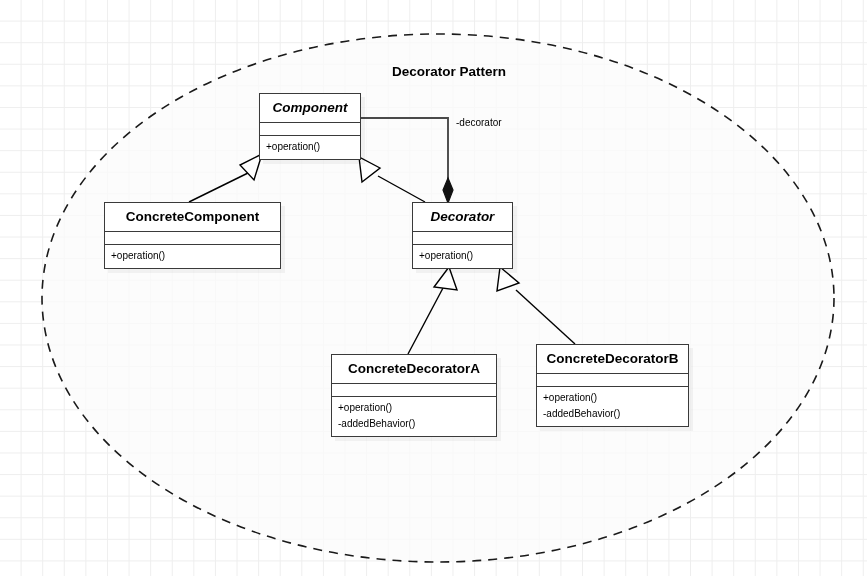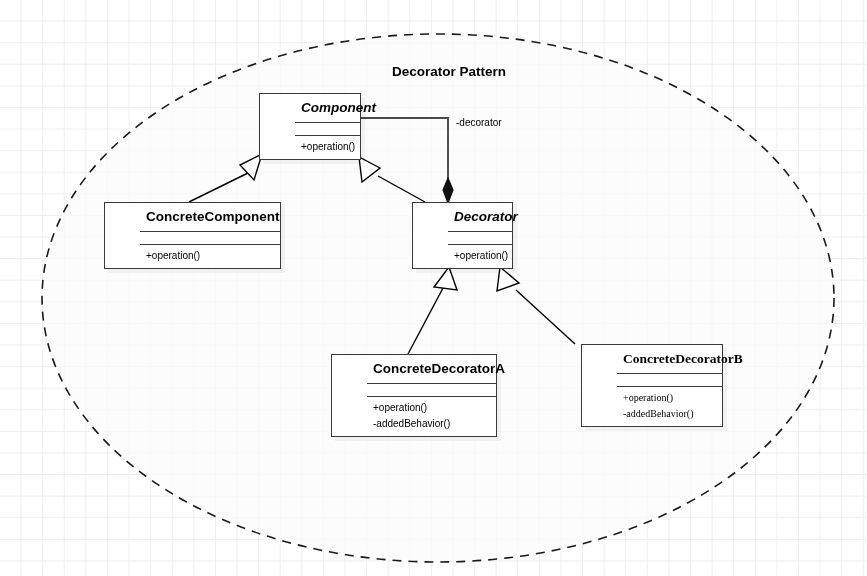--- a/index.html
+++ b/index.html
@@ -36,21 +36,20 @@
   
   .uml-class {
     position: absolute;
     box-sizing: border-box;
     background: #ffffff;
     border: 1.5px solid #3a3a3a;
     box-shadow: 4px 4px 0 0 rgba(0,0,0,0.045);
     font-size: 13px;
     color: #000000;
     z-index: 5;
-    padding-left: 35px;
   }
   .uml-name {
     box-sizing: border-box;
     text-align: center;
     font-weight: bold;
     font-size: 13.5px;
     line-height: 1;
     padding: 7px 6px 7px 6px;
     border-bottom: 1.5px solid #3a3a3a;
     white-space: nowrap;
@@ -71,21 +70,21 @@
     white-space: nowrap;
   }
   .uml-ops .op-line {
     display: block;
   }
   
   #class-component      { left: 259px; top: 93px;  width: 102px; }
   #class-concretecomp   { left: 104px; top: 202px; width: 177px; }
   #class-decorator      { left: 412px; top: 202px; width: 101px; }
   #class-decoratorA     { left: 331px; top: 354px; width: 166px; }
-  #class-decoratorB     { left: 581px; top: 344px; width: 142px; font-family: Liberation Serif, serif; }
+  #class-decoratorB     { left: 536px; top: 344px; width: 153px; }
   
   .diagram-label {
     position: absolute;
     font-size: 10px;
     color: #000000;
     white-space: nowrap;
     z-index: 6;
   }
   #pattern-title {
     left: 378px;

